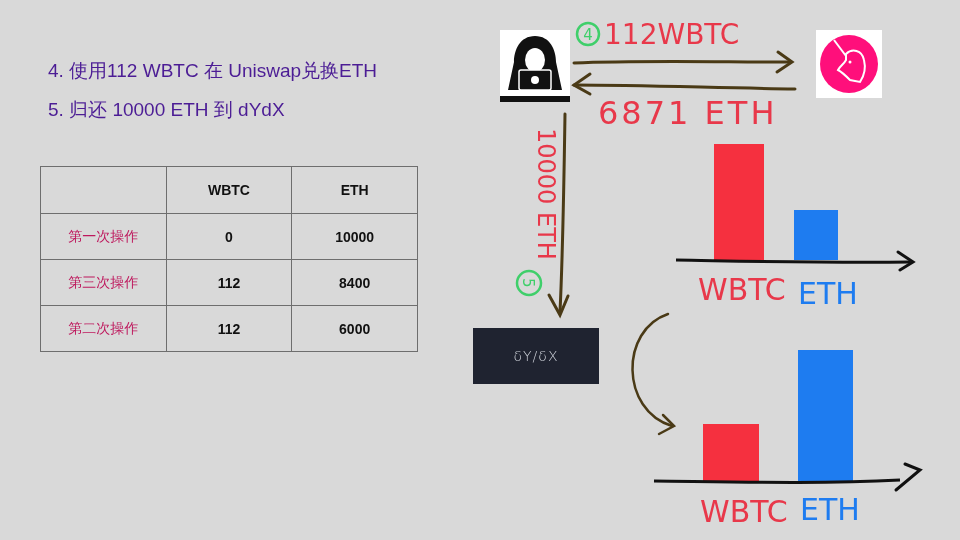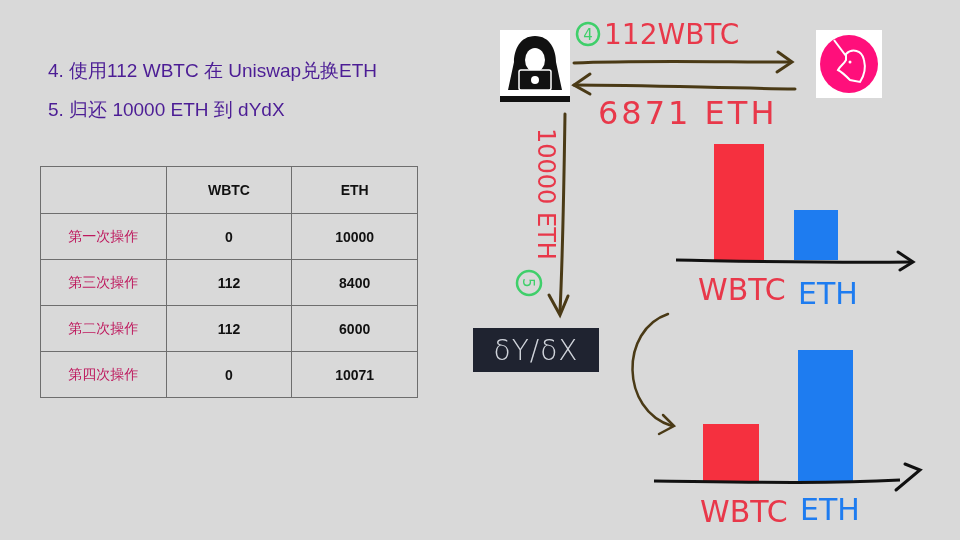--- a/index.html
+++ b/index.html
@@ -36,22 +36,22 @@
   }
   .hacker .bar { position: absolute; left: 0; bottom: 0; width: 70px; height: 6px; background: #111; }
   .uni {
     position: absolute; left: 816px; top: 30px; width: 66px; height: 68px; background: #fff;
   }
   .uni .circle {
     position: absolute; left: 4px; top: 5px; width: 58px; height: 58px; border-radius: 50%;
     background: #ff0f7b;
   }
   .dydx {
-    position: absolute; left: 473px; top: 328px; width: 126px; height: 44px; background: #1f2330;
-    color: #cfd3da; font-size: 28px; display: flex; align-items: center; justify-content: center;
+    position: absolute; left: 473px; top: 328px; width: 126px; height: 56px; background: #1f2330;
+    color: #cfd3da; font-size: 14px; display: flex; align-items: center; justify-content: center;
     letter-spacing: 1px; font-family: "DejaVu Sans", sans-serif; font-weight: 300;
   }
   svg.overlay { position: absolute; left: 0; top: 0; }
   .hand { font-family: "DejaVu Sans", sans-serif; }
 </style>
 </head>
 <body>
 
 <div id="step4" class="step">4. 使用112 WBTC 在 Uniswap兑换ETH</div>
 <div id="step5" class="step">5. 归还 10000 ETH 到 dYdX</div>
@@ -75,25 +75,20 @@
   </tr>
   <tr>
     <td class="rowlabel">第三次操作</td>
     <td class="num">112</td>
     <td class="num">8400</td>
   </tr>
   <tr>
     <td class="rowlabel">第二次操作</td>
     <td class="num">112</td>
     <td class="num">6000</td>
-  </tr>
-  <tr>
-    <td class="rowlabel">第四次操作</td>
-    <td class="num">0</td>
-    <td class="num">10071</td>
   </tr>
 </tbody>
   </table>
 
 <div class="hacker">
   <svg width="70" height="66" viewBox="0 0 70 66">
     <path d="M35 6 C20 6 14 20 14 32 L8 60 L62 60 L56 32 C56 20 50 6 35 6 Z" fill="#111"></path>
     <ellipse cx="35" cy="30" rx="10" ry="12" fill="#fff"></ellipse>
     <rect x="19" y="40" width="32" height="20" rx="2" fill="#111" stroke="#fff" stroke-width="1.5"></rect>
     <circle cx="35" cy="50" r="4" fill="#fff"></circle>

